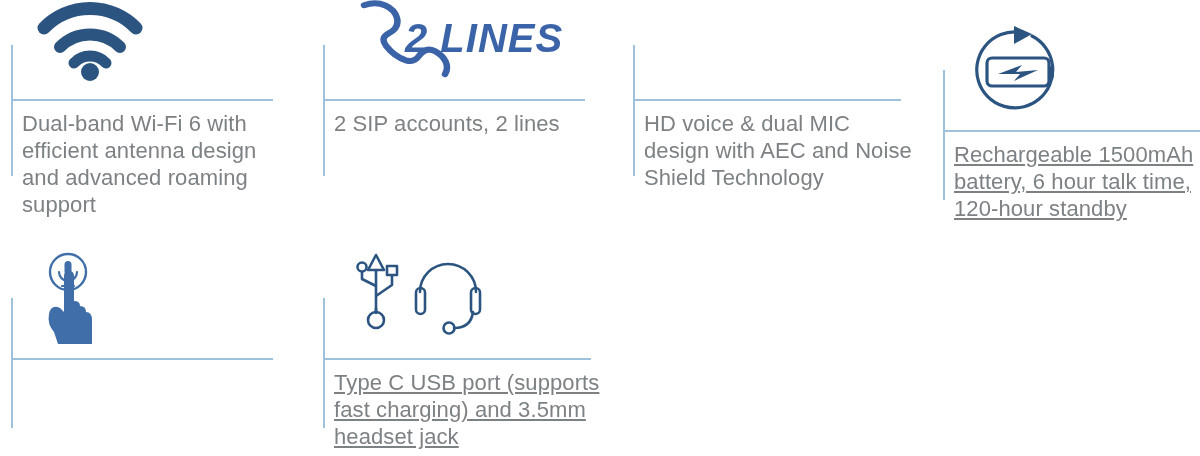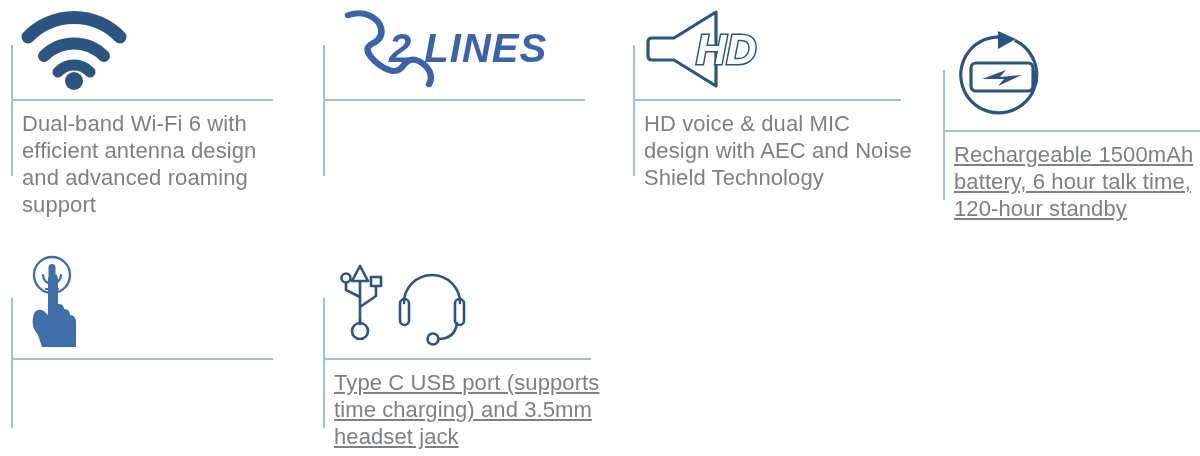--- a/index.html
+++ b/index.html
@@ -50,25 +50,24 @@
   }
   .cell.r2 .hrule {
     top: 130px;
   }
   .cell.c2 .hrule { width: 262px; }
   .cell.c3 .hrule { width: 268px; }
   .cell.c4 .hrule { width: 268px; }
 
   .icon-wrap {
     position: absolute;
-    left: 22px;
+    left: 38px;
     top: 0px;
     height: 95px;
     display: flex;
-    align-items: center;
     text-decoration: underline;
   }
   .cell.r2 .icon-wrap {
     top: 24px;
     height: 105px;
   }
   .caption {
     position: absolute;
     left: 22px;
     top: 110px;
@@ -112,31 +111,26 @@
     <div class="vrule"></div>
     <div class="hrule"></div>
     <div class="icon-wrap">
       <svg width="175" height="76" viewBox="0 0 175 76">
         <path d="M14 10 C 30 4 44 12 47 24 C 49 33 44 38 38 41 C 33 44 32 48 36 54
                  C 41 61 48 67 56 70 C 62 72 66 70 69 65 C 73 59 78 56 85 60
                  C 95 66 100 76 95 85" fill="none" stroke="#3a63a8" stroke-width="6.5" stroke-linecap="round" transform="translate(0,-4) scale(1,0.92)"></path>
         <text x="55" y="52" font-family="'Liberation Sans', sans-serif" font-size="40" font-weight="bold" font-style="italic" fill="#3a63a8" letter-spacing="1">2 LINES</text>
       </svg>
     </div>
+    <div class="caption">2 SIP accounts, 2 lines</div>
   </div>
 
   <div class="cell r1 c3">
     <div class="vrule"></div>
     <div class="hrule"></div>
-    <div class="icon-wrap">
-      <svg width="118" height="80" viewBox="0 0 118 80">
-        <path d="M72 4 L30 30 L8 30 Q4 30 4 34 L4 48 Q4 52 8 52 L30 52 L72 78 Z" fill="none" stroke="#2b5580" stroke-width="3.2" stroke-linejoin="round"></path>
-        <text x="52" y="56" font-family="'Liberation Sans', sans-serif" font-size="42" font-weight="bold" font-style="italic" fill="#ffffff" stroke="#2b5580" stroke-width="3" paint-order="stroke fill">HD</text>
-      </svg>
-    </div>
     <div class="caption">HD voice &amp; dual MIC design with AEC and Noise Shield Technology</div>
   </div>
 
 
   <div class="cell r2 c1">
     <div class="vrule"></div>
     <div class="hrule"></div>
     <div class="icon-wrap">
       <svg width="102" height="96" viewBox="0 0 102 96">
         <path d="M62 12 A 38 38 0 1 1 48 8" fill="none" stroke="#2b5580" stroke-width="3.2" stroke-linecap="round"></path>
@@ -181,17 +175,17 @@
         </g>
         <g fill="none" stroke="#2b5580" stroke-width="2.6" stroke-linejoin="round" stroke-linecap="round">
           <path d="M70 40 A 28 28 0 0 1 126 40"></path>
           <rect x="66" y="36" width="9" height="26" rx="4.5" ry="4.5"></rect>
           <rect x="121" y="36" width="9" height="26" rx="4.5" ry="4.5"></rect>
           <path d="M123 60 Q 121 76 104 76"></path>
           <circle cx="99" cy="76" r="5.5"></circle>
         </g>
       </svg>
     </div>
-    <div class="caption">Type C USB port (supports time charging) and 3.5mm headset jack</div>
+    <div class="caption">Type C USB port (supports fast charging) and 3.5mm headset jack</div>
   </div>
 
 
 </div>
 
 </body></html>

